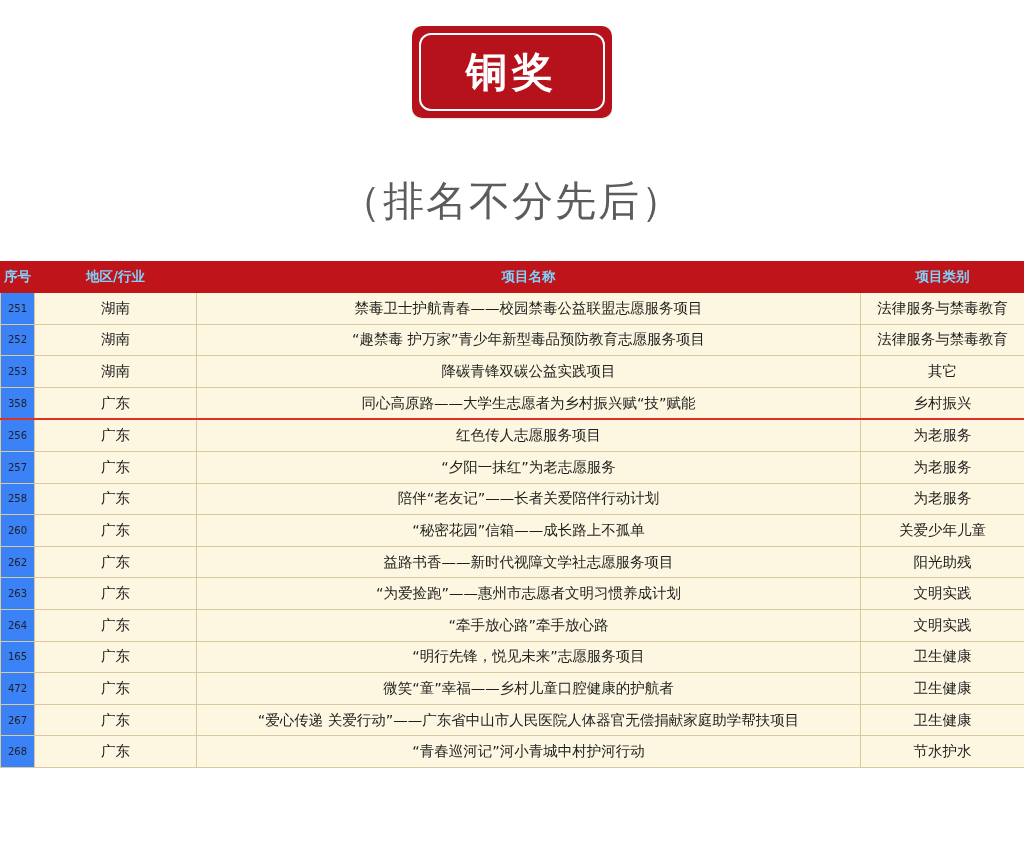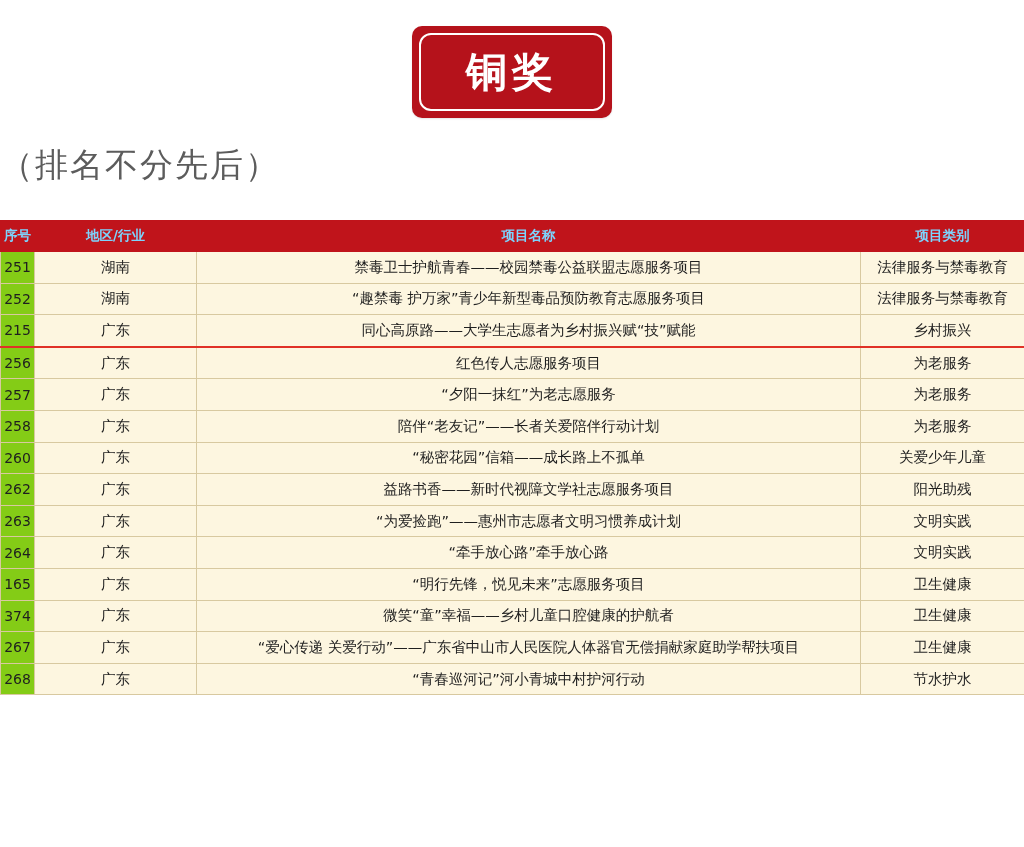--- a/index.html
+++ b/index.html
@@ -47,25 +47,25 @@
   }
   .badge-text {
     color: #ffffff;
     font-size: 41px;
     font-weight: bold;
     letter-spacing: 5px;
     font-family: "DejaVu Sans", "Liberation Sans", sans-serif;
   }
   
   .subtitle {
-    text-align: left;
+    text-align: center;
     color: #5c5c5c;
-    font-size: 33px;
+    font-size: 41px;
     letter-spacing: 2px;
-    margin-top: 25px;
+    margin-top: 56px;
     font-family: "DejaVu Sans", "Liberation Sans", sans-serif;
   }
   
   .table-wrap {
     margin-top: 32px;
     width: 1024px;
   }
   table.award-table {
     border-collapse: collapse;
     width: 1024px;
@@ -94,22 +94,22 @@
   }
   thead th.col-no { font-size: 11.5px; }
   col.col-no     { width: 34px; }
   col.col-region { width: 162px; }
   col.col-name   { width: 664px; }
   col.col-cat    { width: 164px; }
   tbody td {
     background: #fdf6e0;
   }
   tbody td.col-no {
-    background: #84cc16;
-    font-size: 14px;
+    background: #3b82f6;
+    font-size: 10px;
   }
   tbody tr.highlight td {
     border-bottom: 2px solid #e03127;
   }
   tbody tr.highlight td.name-cell {
     position: relative;
   }
 </style>
 </head>
 <body>
@@ -148,22 +148,28 @@
             <td>湖南</td>
             <td class="name-cell">禁毒卫士护航青春——校园禁毒公益联盟志愿服务项目</td>
             <td>法律服务与禁毒教育</td>
           </tr>
           <tr>
             <td class="col-no">252</td>
             <td>湖南</td>
             <td class="name-cell">“趣禁毒 护万家”青少年新型毒品预防教育志愿服务项目</td>
             <td>法律服务与禁毒教育</td>
           </tr>
+          <tr>
+            <td class="col-no">253</td>
+            <td>湖南</td>
+            <td class="name-cell">降碳青锋双碳公益实践项目</td>
+            <td>其它</td>
+          </tr>
           <tr class="highlight">
-            <td class="col-no">215</td>
+            <td class="col-no">358</td>
             <td>广东</td>
             <td class="name-cell">同心高原路——大学生志愿者为乡村振兴赋“技”赋能</td>
             <td>乡村振兴</td>
           </tr>
           <tr>
             <td class="col-no">256</td>
             <td>广东</td>
             <td class="name-cell">红色传人志愿服务项目</td>
             <td>为老服务</td>
           </tr>
@@ -203,21 +209,21 @@
             <td class="name-cell">“牵手放心路”牵手放心路</td>
             <td>文明实践</td>
           </tr>
           <tr>
             <td class="col-no">165</td>
             <td>广东</td>
             <td class="name-cell">“明行先锋，悦见未来”志愿服务项目</td>
             <td>卫生健康</td>
           </tr>
           <tr>
-            <td class="col-no">374</td>
+            <td class="col-no">472</td>
             <td>广东</td>
             <td class="name-cell">微笑“童”幸福——乡村儿童口腔健康的护航者</td>
             <td>卫生健康</td>
           </tr>
           <tr>
             <td class="col-no">267</td>
             <td>广东</td>
             <td class="name-cell">“爱心传递 关爱行动”——广东省中山市人民医院人体器官无偿捐献家庭助学帮扶项目</td>
             <td>卫生健康</td>
           </tr>

